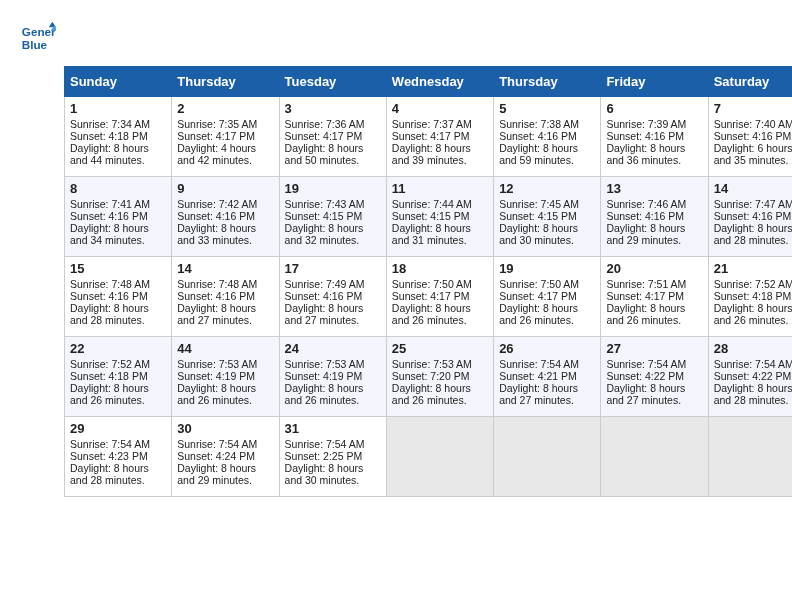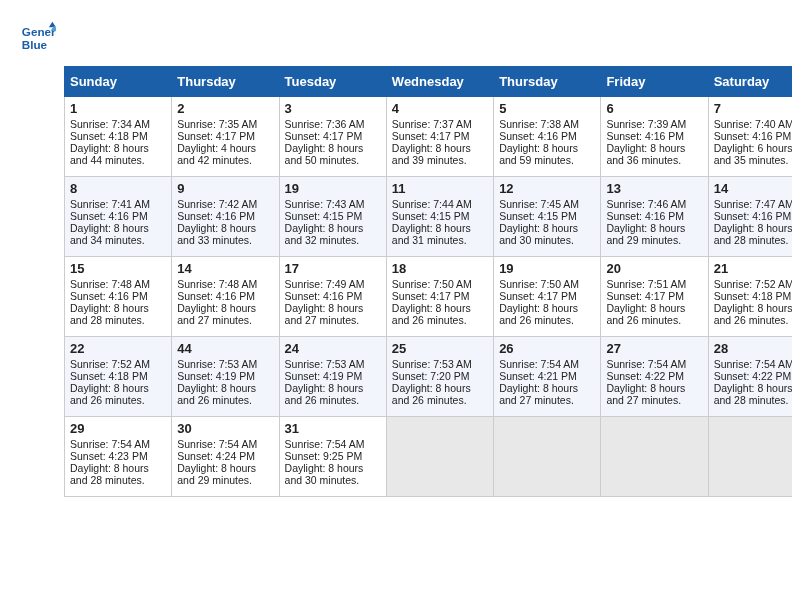--- a/index.html
+++ b/index.html
@@ -140,20 +140,20 @@
         <td><span class="day-num">44</span><span>Sunrise: 7:53 AM</span><br><span>Sunset: 4:19 PM</span><br><span>Daylight: 8 hours and 26 minutes.</span></td>
         <td><span class="day-num">24</span><span>Sunrise: 7:53 AM</span><br><span>Sunset: 4:19 PM</span><br><span>Daylight: 8 hours and 26 minutes.</span></td>
         <td><span class="day-num">25</span><span>Sunrise: 7:53 AM</span><br><span>Sunset: 7:20 PM</span><br><span>Daylight: 8 hours and 26 minutes.</span></td>
         <td><span class="day-num">26</span><span>Sunrise: 7:54 AM</span><br><span>Sunset: 4:21 PM</span><br><span>Daylight: 8 hours and 27 minutes.</span></td>
         <td><span class="day-num">27</span><span>Sunrise: 7:54 AM</span><br><span>Sunset: 4:22 PM</span><br><span>Daylight: 8 hours and 27 minutes.</span></td>
         <td><span class="day-num">28</span><span>Sunrise: 7:54 AM</span><br><span>Sunset: 4:22 PM</span><br><span>Daylight: 8 hours and 28 minutes.</span></td>
       </tr>
       <tr>
         <td><span class="day-num">29</span><span>Sunrise: 7:54 AM</span><br><span>Sunset: 4:23 PM</span><br><span>Daylight: 8 hours and 28 minutes.</span></td>
         <td><span class="day-num">30</span><span>Sunrise: 7:54 AM</span><br><span>Sunset: 4:24 PM</span><br><span>Daylight: 8 hours and 29 minutes.</span></td>
-        <td><span class="day-num">31</span><span>Sunrise: 7:54 AM</span><br><span>Sunset: 9:25 PM</span><br><span>Daylight: 8 hours and 30 minutes.</span></td>
+        <td><span class="day-num">31</span><span>Sunrise: 7:54 AM</span><br><span>Sunset: 2:25 PM</span><br><span>Daylight: 8 hours and 30 minutes.</span></td>
         <td class="cell-empty"></td>
         <td class="cell-empty"></td>
         <td class="cell-empty"></td>
         <td class="cell-empty"></td>
       </tr>
     </tbody>
 </table>
 
 </body></html>

